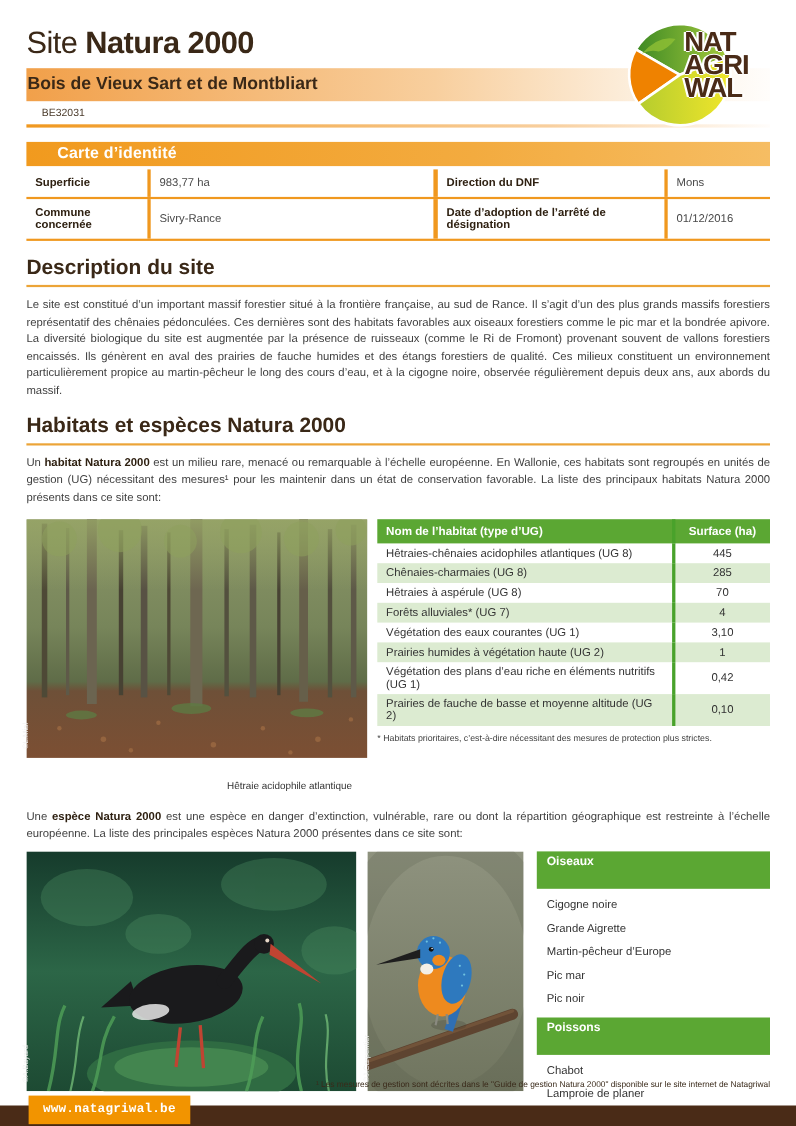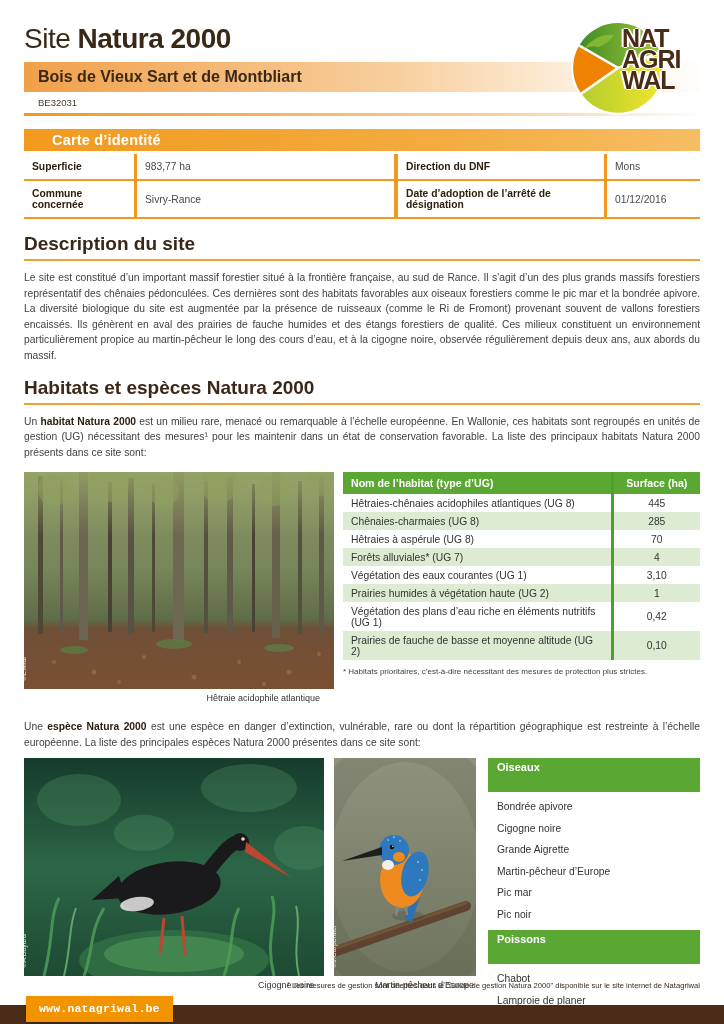--- a/index.html
+++ b/index.html
@@ -7,21 +7,21 @@
   body { width:724px; height:1024px; font-family:"Liberation Sans", sans-serif; color:#3f3f3f; }
   .page { position:relative; width:724px; height:1024px; overflow:hidden; background:#fff; }
 
   
   .header { position:relative; padding:24px 24px 0 24px; }
   .main-title { font-size:28px; color:#3a2817; letter-spacing:-0.5px; line-height:1.05; }
   .main-title .t1 { font-weight:400; }
   .main-title .t2 { font-weight:800; }
   .banner { margin-top:9px; height:30px; width:676px;
             background:linear-gradient(90deg,#f1a04a 0%,#f8cf9e 55%,#fdf2e4 85%,#fffdfb 100%);
-            display:flex; align-items:center; padding-left:14px; }
+            display:flex; align-items:center; padding-left:1px; }
   .banner .site-name { font-size:16px; font-weight:800; color:#3a2817; }
   .site-code { margin:5px 0 0 14px; font-size:9.5px; color:#4a3a2a; }
   .header-rule { margin-top:5px; height:3px; width:676px;
                  background:linear-gradient(90deg,#f0981f 0%,#f8cf9e 70%,#fffdfb 100%); }
 
   
   .logo { position:absolute; top:20px; right:16px; width:138px; height:96px; }
   .logo svg { position:absolute; left:0; top:0; }
   .logo-text { position:absolute; left:52px; top:8px; font-weight:800; color:#4a2b17;
                font-size:25px; line-height:0.83; letter-spacing:-1px;
@@ -45,21 +45,21 @@
   .section-rule { height:2px; background:#eca437; margin:4px 24px 9px 24px; }
   .para { margin:0 24px; font-size:10.3px; line-height:1.5; color:#3f3f3f; text-align:justify; }
   .para b { color:#2e2011; }
 
   
   .hab-grid { margin:12px 24px 0 24px; display:grid; grid-template-columns:310px 1fr; column-gap:9px; }
   .photo-wrap { position:relative; }
   .photo-wrap svg { display:block; }
   .credit { position:absolute; left:3px; bottom:8px; transform:rotate(-90deg);
             transform-origin:left bottom; font-size:7px; color:#f2f2f2; opacity:.9; white-space:nowrap; }
-  .caption { font-size:9px; color:#333; margin-top:4px; }
+  .caption { font-size:9px; color:#333; margin-top:20px; }
   .cap-right { text-align:right; padding-right:14px; }
 
   table.hab { width:100%; border-collapse:collapse; }
   table.hab th { background:#5ba733; color:#fff; font-weight:700; font-size:10.6px;
                  text-align:left; padding:5px 8px; }
   table.hab th.surf, table.hab td.surf { text-align:center; width:88px; border-left:3px solid #49a22b; }
   table.hab td { font-size:10.3px; color:#333; padding:3.5px 8px; }
   table.hab tbody tr:nth-child(even) { background:#dcebd1; }
   .hab-note { font-size:8px; color:#3f3f3f; margin-top:7px; }
 
@@ -340,21 +340,20 @@
             <line x1="72" y1="148" x2="73" y2="157" stroke="#8a8a80" stroke-width="2"></line>
           </g>
         </svg>
         <span class="credit">©J.Carpentier</span>
       </div>
       <div class="caption cap-right" style="padding-right:2px">Martin-pêcheur d’Europe</div>
     </div>
 
     <div class="sp-panel">
       <div class="sp-header">Oiseaux</div>
-      <div class="sp-item">Bondrée apivore</div>
       <div class="sp-item">Cigogne noire</div>
       <div class="sp-item">Grande Aigrette</div>
       <div class="sp-item">Martin-pêcheur d’Europe</div>
       <div class="sp-item">Pic mar</div>
       <div class="sp-item">Pic noir</div>
       <div class="sp-header second">Poissons</div>
       <div class="sp-item">Chabot</div>
       <div class="sp-item">Lamproie de planer</div>
     </div>
   </div>

